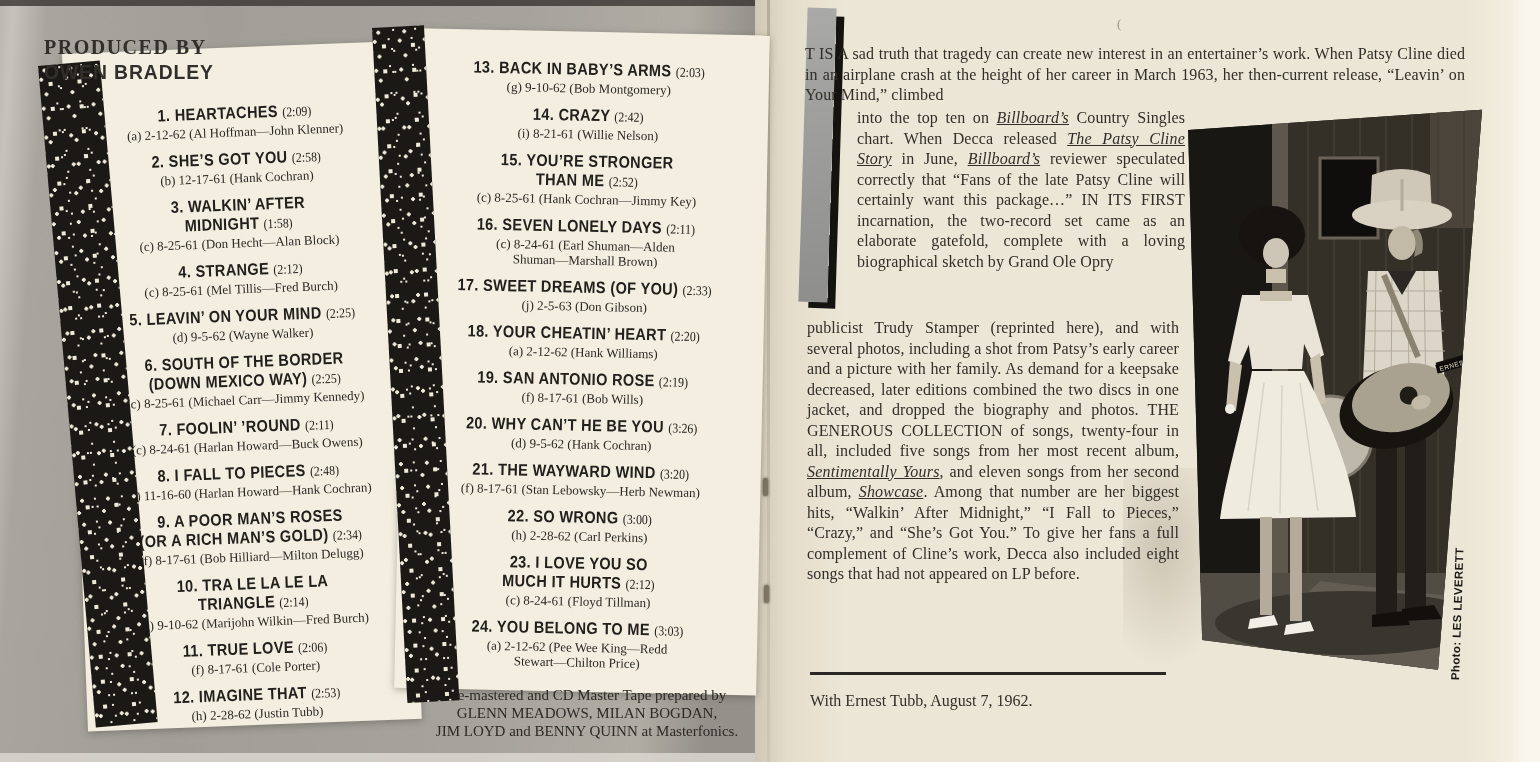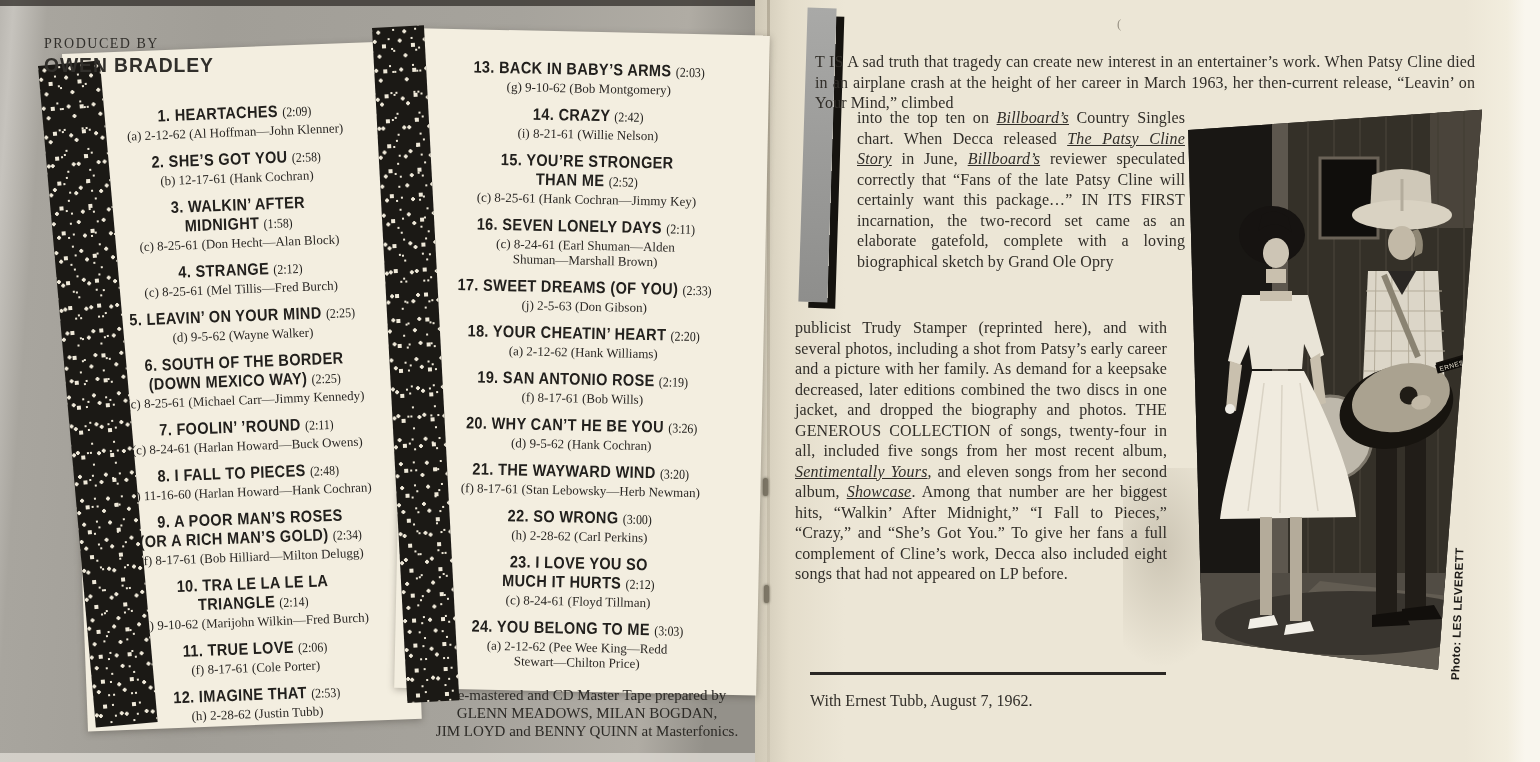--- a/index.html
+++ b/index.html
@@ -9,21 +9,21 @@
   
   .left-page{position:absolute;left:0;top:0;width:755px;height:762px;
     background:linear-gradient(94deg,#bab7b1 0px,#c6c3bd 14px,#a8a59e 48px,#a19e97 220px,
                #a6a39c 520px,#b0aca4 688px,#94918a 755px);}
   .left-page::before{content:"";position:absolute;left:0;top:0;width:100%;height:6px;
     background:rgba(52,49,45,.78);}
   .left-page::after{content:"";position:absolute;left:0;bottom:0;width:100%;height:9px;
     background:rgba(218,215,208,.85);}
 
   .producer{position:absolute;left:44px;top:36px;color:#312f2b;z-index:4;}
-  .producer .l1{font-size:14px;font-weight:normal;letter-spacing:1.5px;}
+  .producer .l1{font-size:20px;font-weight:bold;letter-spacing:1.5px;}
   .producer .l2{font-family:"Liberation Sans",sans-serif;font-weight:bold;font-size:21px;
     letter-spacing:1px;transform:scaleX(.92);transform-origin:0 50%;margin-top:1px;}
 
   .speckle{background-color:#1b1915;background-image:
     radial-gradient(circle 2.1px at 6px 5px,#efe9d9 97%,transparent),
     radial-gradient(circle 1.5px at 16px 12px,#efe9d9 97%,transparent),
     radial-gradient(circle 2.4px at 11px 19px,#efe9d9 97%,transparent),
     radial-gradient(circle 1.2px at 21px 3px,#efe9d9 97%,transparent),
     radial-gradient(circle 1.8px at 2px 14px,#efe9d9 97%,transparent),
     radial-gradient(circle 1px at 19px 22px,#efe9d9 97%,transparent);
@@ -61,23 +61,23 @@
     box-shadow:0 0 3px #565043;}
   .staple.s1{left:8px;top:478px;} .staple.s2{left:9px;top:585px;}
 
   .dropcap{position:absolute;left:48px;top:8px;width:29px;height:294px;
     background:linear-gradient(180deg,#a9a9a7,#8e8e8c);
     box-shadow:9px 7px 0 -1px #15130f;transform:rotate(1.8deg);
     color:transparent;overflow:hidden;z-index:1;}
 
   .essay{position:absolute;color:#312e29;font-size:16px;line-height:20.5px;
     text-align:justify;z-index:2;letter-spacing:.1px;}
-  .p1{left:60px;top:44px;width:660px;margin-top:8px;}
+  .p1{left:50px;top:44px;width:660px;}
   .p2{left:102px;top:108px;width:328px;}
-  .p3{left:40px;top:318px;width:372px;}
+  .p3{left:52px;top:318px;width:372px;}
   .essay i{letter-spacing:.2px;text-decoration:underline;}
 
   .rule{position:absolute;left:55px;top:672px;width:356px;height:3px;background:#2a2724;z-index:2;}
   .caption{position:absolute;left:55px;top:692px;font-size:16px;color:#312e29;z-index:2;text-align:center;}
 
   .artifact{position:absolute;left:362px;top:16px;font-size:13px;color:#9a9386;z-index:2;}
 
   .shade{position:absolute;left:368px;top:468px;width:112px;height:200px;z-index:1;
     background:radial-gradient(ellipse at 35% 40%,rgba(110,100,80,.25),transparent 70%);}
 

